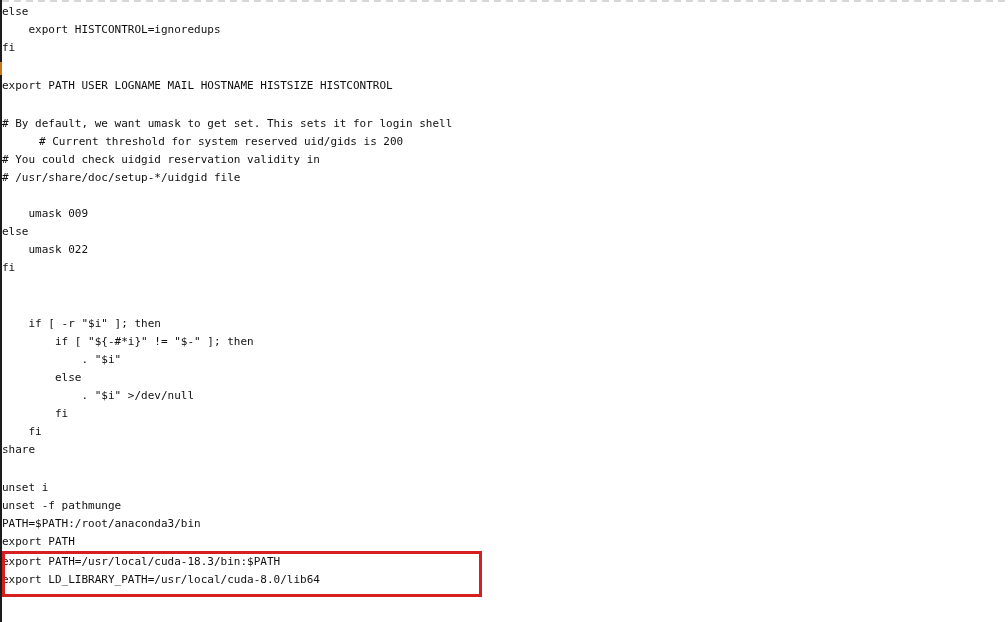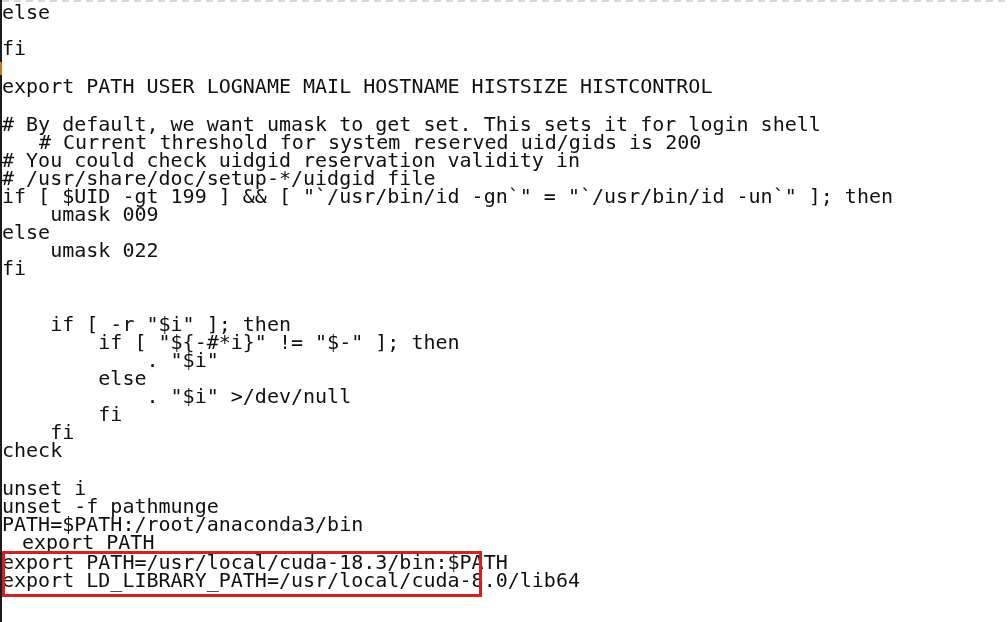--- a/index.html
+++ b/index.html
@@ -66,21 +66,21 @@
     height: 622px;
   }
 
   .code-line {
     position: absolute;
     left: 0px;
     height: 18px;
     line-height: 18px;
     white-space: pre;
     font-family: "DejaVu Sans Mono", "Liberation Mono", monospace;
-    font-size: 20px;
+    font-size: 11px;
     color: #101010;
     letter-spacing: 0px;
   }
 
   
   #highlight-box {
     position: absolute;
     left: 2px;
     top: 551px;
     width: 480px;
@@ -96,46 +96,46 @@
 
 <div id="viewport">
 
   <div id="clipped-line-top"></div>
 
   <div id="left-gutter-rule"></div>
   <div id="gutter-marker"></div>
 
   <div id="code-area">
       <div class="code-line" style="top: 3px;">else</div>
+      <div class="code-line" style="top: 21px;">    export HISTCONTROL=ignoredups</div>
       <div class="code-line" style="top: 39px;">fi</div>
       <div class="code-line" style="top: 57px;"></div>
       <div class="code-line" style="top: 77px;">export PATH USER LOGNAME MAIL HOSTNAME HISTSIZE HISTCONTROL</div>
       <div class="code-line" style="top: 95px;"></div>
       <div class="code-line" style="top: 115px;"># By default, we want umask to get set. This sets it for login shell</div>
       <div class="code-line" style="top: 133px; margin-left: 37px;"># Current threshold for system reserved uid/gids is 200</div>
       <div class="code-line" style="top: 169px;"># /usr/share/doc/setup-*/uidgid file</div>
       <div class="code-line" style="top: 151px;"># You could check uidgid reservation validity in</div>
-      <div class="code-line" style="top: 187px;">if [ $UID -gt 199 ] &amp;&amp; [ "`/usr/bin/id -gn`" = "`/usr/bin/id -un`" ]; then</div>
       <div class="code-line" style="top: 205px;">    umask 009</div>
       <div class="code-line" style="top: 223px;">else</div>
       <div class="code-line" style="top: 241px;">    umask 022</div>
       <div class="code-line" style="top: 259px;">fi</div>
       <div class="code-line" style="top: 277px;"></div>
       <div class="code-line" style="top: 315px;">    if [ -r "$i" ]; then</div>
       <div class="code-line" style="top: 333px;">        if [ "${-#*i}" != "$-" ]; then</div>
       <div class="code-line" style="top: 351px;">            . "$i"</div>
       <div class="code-line" style="top: 369px;">        else</div>
       <div class="code-line" style="top: 387px;">            . "$i" &gt;/dev/null</div>
       <div class="code-line" style="top: 405px;">        fi</div>
       <div class="code-line" style="top: 423px;">    fi</div>
-      <div class="code-line" style="top: 441px;">check</div>
+      <div class="code-line" style="top: 441px;">share</div>
       <div class="code-line" style="top: 459px;"></div>
       <div class="code-line" style="top: 479px;">unset i</div>
       <div class="code-line" style="top: 497px;">unset -f pathmunge</div>
       <div class="code-line" style="top: 515px;">PATH=$PATH:/root/anaconda3/bin</div>
-      <div class="code-line" style="top: 533px; padding-left: 20px;">export PATH</div>
+      <div class="code-line" style="top: 533px;">export PATH</div>
       <div class="code-line" style="top: 553px;">export PATH=/usr/local/cuda-18.3/bin:$PATH</div>
       <div class="code-line" style="top: 571px;">export LD_LIBRARY_PATH=/usr/local/cuda-8.0/lib64</div>
     </div>
 
   <div id="highlight-box"></div>
 
 </div>
 
 </body></html>

